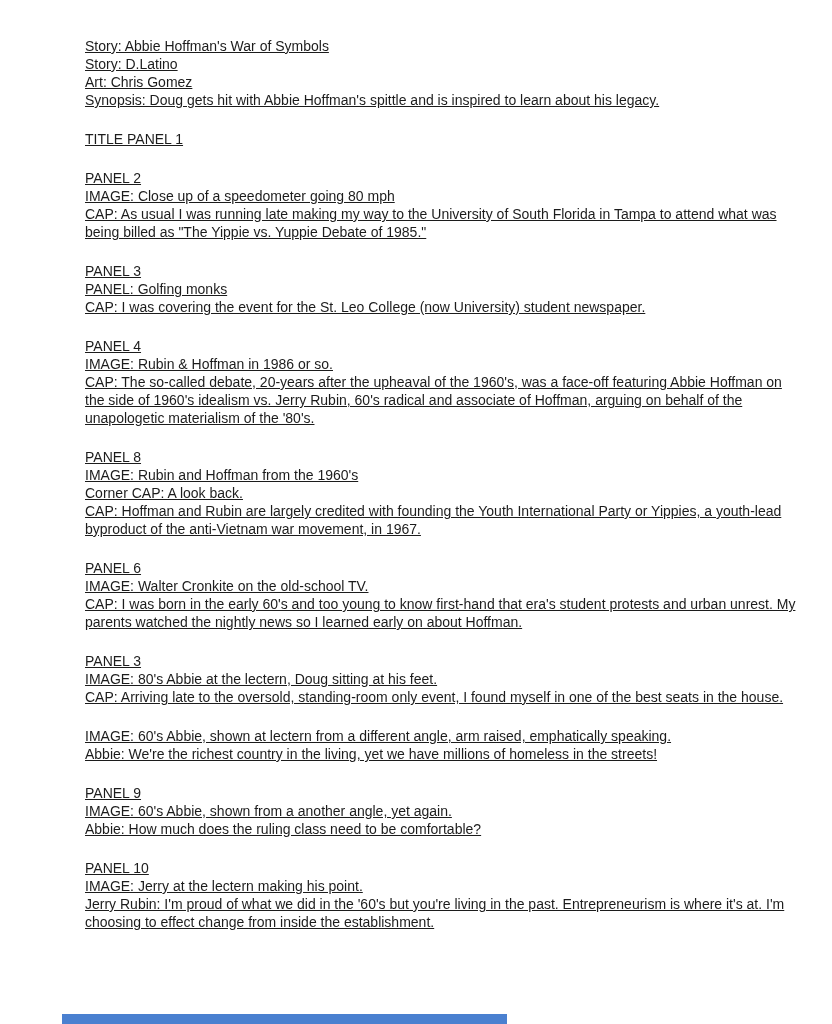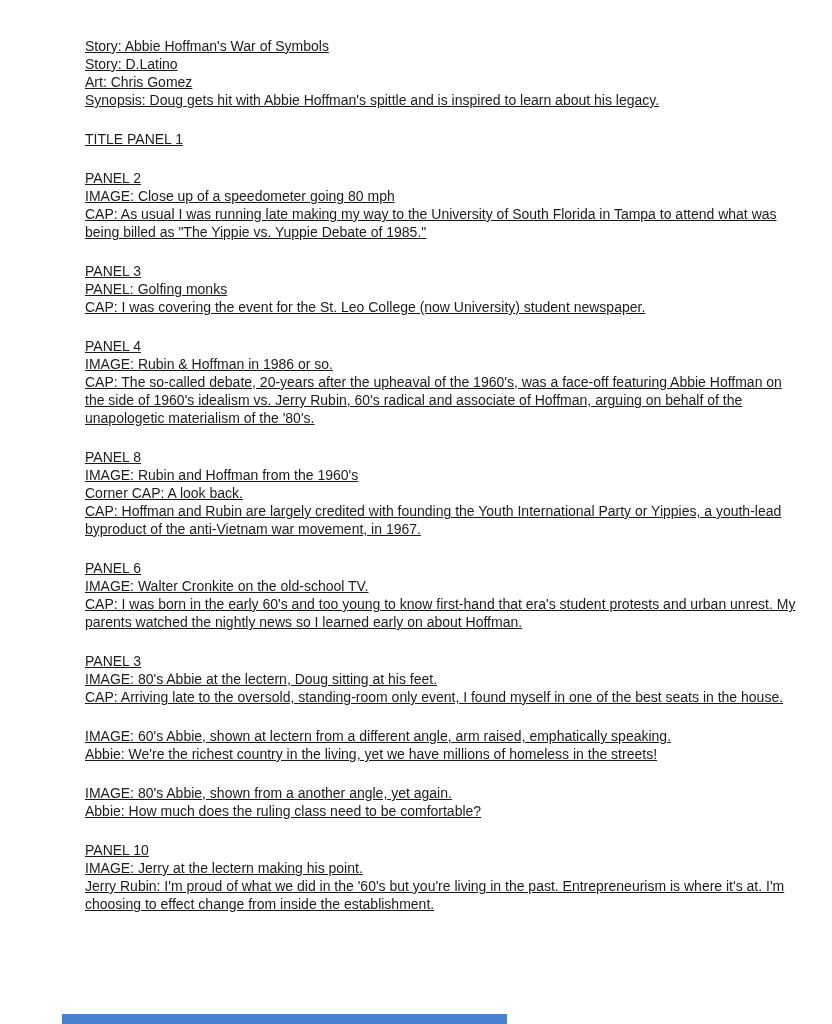--- a/index.html
+++ b/index.html
@@ -85,21 +85,22 @@
     <div class="script-block">
       <p>PANEL 3</p>
       <p>IMAGE: 80's Abbie at the lectern, Doug sitting at his feet.</p>
       <p>CAP: Arriving late to the oversold, standing-room only event, I found myself in one of the best seats in the house.</p>
     </div>
     <div class="script-block">
       <p>IMAGE: 60's Abbie, shown at lectern from a different angle, arm raised, emphatically speaking.</p>
       <p>Abbie: We're the richest country in the living, yet we have millions of homeless in the streets!</p>
     </div>
     <div class="script-block">
-      <p>IMAGE: 80's Abbie, shown from a another angle, yet again.</p>
+      <p>PANEL 9</p>
+      <p>IMAGE: 60's Abbie, shown from a another angle, yet again.</p>
       <p>Abbie: How much does the ruling class need to be comfortable?</p>
     </div>
     <div class="script-block">
       <p>PANEL 10</p>
       <p>IMAGE: Jerry at the lectern making his point.</p>
       <p>Jerry Rubin: I'm proud of what we did in the '60's but you're living in the past. Entrepreneurism is where it's at. I'm choosing to effect change from inside the establishment.</p>
     </div>
   </div>
 
 <div class="artifact-bar" style="background: rgb(74, 128, 208);"></div>

